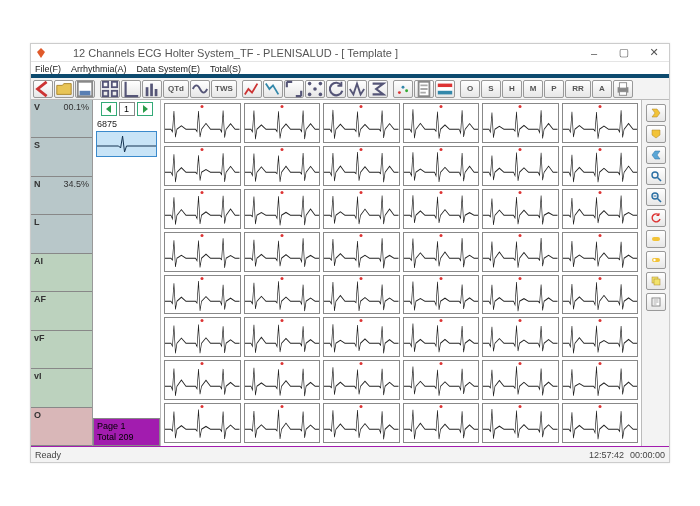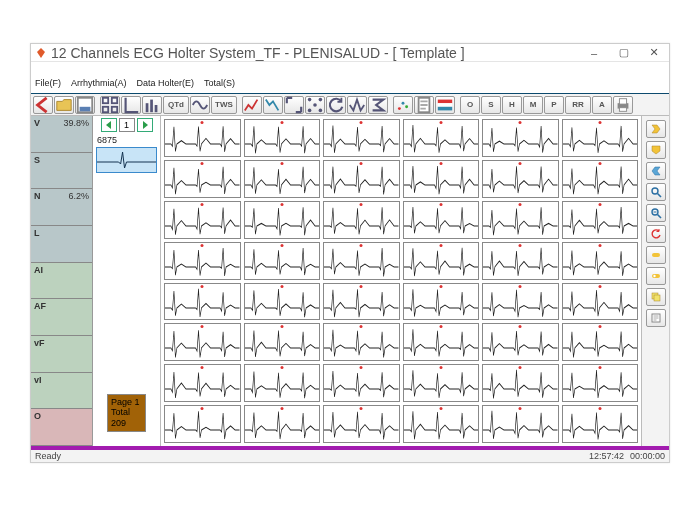--- a/index.html
+++ b/index.html
@@ -3,26 +3,26 @@
 <meta charset="utf-8">
 <style>
   * { box-sizing: border-box; margin: 0; padding: 0; }
   html, body { width: 700px; height: 506px; font-family: "Segoe UI", Tahoma, sans-serif; font-size: 9px; overflow: hidden; }
   body { display: flex; align-items: center; justify-content: center; background: #fff; }
   .stage { width: 640px; height: 420px; position: relative; background: #fff; display: flex; flex-direction: column; border: 1px solid #ccc; box-shadow: 0 0 2px rgba(0,0,0,.1); }
 
   
   .titlebar { height: 18px; display: flex; align-items: center; padding: 0 4px; background: #fff; border-bottom: 1px solid #e5e5e5; color: #555; }
   .titlebar .app-icon { width: 12px; height: 12px; margin-right: 4px; }
-  .titlebar .title { flex: 1; white-space: nowrap; overflow: hidden; font-size: 14px; }
+  .titlebar .title { flex: 1; white-space: nowrap; overflow: hidden; font-size: 11px; margin-left: 22px; }
   .winbtns { display: flex; gap: 8px; }
   .winbtn { width: 22px; height: 14px; display: flex; align-items: center; justify-content: center; color: #555; font-size: 11px; cursor: pointer; }
 
   
-  .menubar { height: 16px; display: flex; align-items: flex-start; gap: 10px; padding-left: 4px; background: #fff; border-bottom: 1px solid #0c4a6e; color: #222; font-size: 9px; margin-top: 16px; }
+  .menubar { height: 16px; display: flex; align-items: flex-end; gap: 10px; padding-left: 4px; background: #fff; border-bottom: 4px solid #0c4a6e; color: #222; font-size: 9px; }
   .menuitem { cursor: pointer; }
 
   
   .toolbar { height: 22px; display: flex; align-items: center; padding: 0 2px; background: #f3f3f3; border-bottom: 1px solid #bbb; gap: 1px; flex-wrap: nowrap; overflow: hidden; }
   .tbtn { width: 20px; height: 18px; border: 1px solid #999; background: linear-gradient(#fff,#e7e7e7); display: flex; align-items: center; justify-content: center; cursor: pointer; border-radius: 2px; font-size: 9px; font-weight: bold; color: #555; }
   .tbtn.wide { width: 26px; }
   .tlabel { font-size: 8px; font-weight: bold; padding: 0 1px; }
   .tsep { width: 3px; }
 
   
@@ -37,36 +37,36 @@
   
   .thumbs { width: 68px; display: flex; flex-direction: column; border-right: 1px solid #bbb; background: #fff; }
   .thumbs-nav { height: 18px; display: flex; align-items: center; justify-content: center; gap: 2px; padding: 2px; }
   .nav-arrow { width: 16px; height: 14px; border: 1px solid #3a7; display: flex; align-items: center; justify-content: center; cursor: pointer; background: #fff; }
   .nav-arrow svg { width: 10px; height: 10px; }
   .nav-page { width: 16px; height: 14px; border: 1px solid #888; background: #fff; display: flex; align-items: center; justify-content: center; font-size: 9px; }
   .thumb-count { font-size: 9px; padding: 1px 4px; color: #222; }
   .thumb { margin: 1px 3px; height: 26px; border: 1px solid #3a8acc; background: #c8e4f7; position: relative; }
   .thumb svg { width: 100%; height: 100%; }
   .thumbs-spacer { flex: 1; }
-  .thumbs-footer { border: 1px solid #888; margin: 14px; padding: 2px 3px; font-size: 9px; background: #a16207; line-height: 1.2; }
+  .thumbs-footer { border: 1px solid #888; margin: 0; padding: 2px 3px; font-size: 9px; background: #a21caf; line-height: 1.2; }
 
   
   .grid-wrap { flex: 1; overflow: hidden; background: #fff; position: relative; }
   .grid { display: grid; grid-template-columns: repeat(6, 1fr); grid-template-rows: repeat(8, 1fr); gap: 3px; padding: 3px; height: 100%; }
   .cell { border: 1px solid #888; background: #fff; position: relative; overflow: hidden; cursor: pointer; }
   .cell .dot { position: absolute; top: 1px; left: 50%; width: 3px; height: 3px; background: #d33; border-radius: 50%; transform: translateX(-50%); }
   .cell svg { width: 100%; height: 100%; display: block; }
 
   
   .vtoolbar { width: 28px; display: flex; flex-direction: column; align-items: center; gap: 3px; padding: 4px 2px; background: #f3f3f3; border-left: 1px solid #bbb; }
   .vbtn { width: 20px; height: 18px; border: 1px solid #999; background: linear-gradient(#fff,#e7e7e7); display: flex; align-items: center; justify-content: center; cursor: pointer; border-radius: 2px; }
   .vbtn svg { width: 12px; height: 12px; }
 
   
-  .statusbar { height: 16px; border-top: 4px solid #a21caf; background: #f3f3f3; display: flex; align-items: center; padding: 0 4px; font-size: 9px; color: #444; }
+  .statusbar { height: 16px; border-top: 1px solid #a21caf; background: #f3f3f3; display: flex; align-items: center; padding: 0 4px; font-size: 9px; color: #444; }
   .statusbar .sp { flex: 1; }
 </style>
 </head>
 <body>
 
 <div class="stage">
 
   <div class="titlebar">
     <span class="app-icon">
       <svg viewBox="0 0 12 12">
@@ -77,21 +77,21 @@
     <div class="winbtns">
       <div class="winbtn">–</div>
       <div class="winbtn">▢</div>
       <div class="winbtn">✕</div>
     </div>
   </div>
 
   <div class="menubar">
     <span class="menuitem">File(F)</span>
     <span class="menuitem">Arrhythmia(A)</span>
-    <span class="menuitem">Data Holter(E)</span>
+    <span class="menuitem">Data System(E)</span>
     <span class="menuitem">Total(S)</span>
   </div>
 
   <div class="toolbar">
     <div class="tbtn">
         <svg viewBox="0 0 10 10">
           <path d="M7 1 L2 5 L7 9" fill="none" stroke="#c33" stroke-width="1.6"></path>
         </svg>
       </div>
     <div class="tbtn">
@@ -228,29 +228,29 @@
           <rect x="3" y="6.5" width="4" height="2" fill="#fff" stroke="#888" stroke-width=".5"></rect>
         </svg>
       </div>
   </div>
 
   <div class="mainrow">
 
     <div class="cats" id="cats">
         <div class="cat" style="background: rgb(184, 199, 201);">
           <span class="lbl">V</span>
-          <span class="pct">39.8%</span>
+          <span class="pct">00.1%</span>
         </div>
         <div class="cat" style="background: rgb(184, 199, 201);">
           <span class="lbl">S</span>
           <span class="pct"></span>
         </div>
         <div class="cat" style="background: rgb(184, 199, 201);">
           <span class="lbl">N</span>
-          <span class="pct">6.2%</span>
+          <span class="pct">34.5%</span>
         </div>
         <div class="cat" style="background: rgb(184, 199, 201);">
           <span class="lbl">L</span>
           <span class="pct"></span>
         </div>
         <div class="cat" style="background: rgb(188, 210, 190);">
           <span class="lbl">AI</span>
           <span class="pct"></span>
         </div>
         <div class="cat" style="background: rgb(188, 210, 190);">

